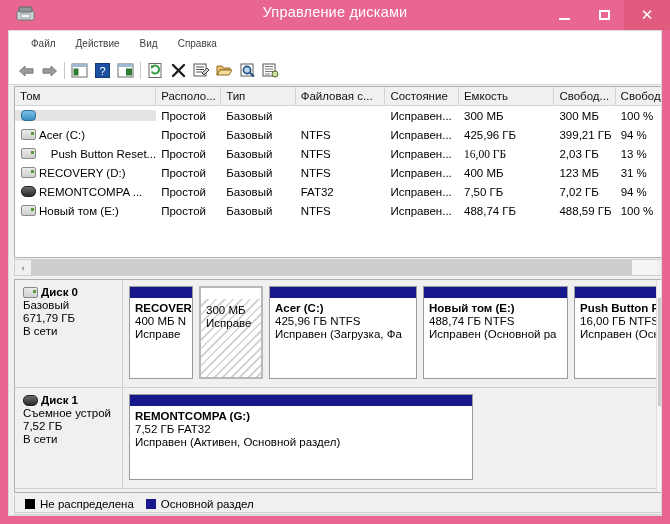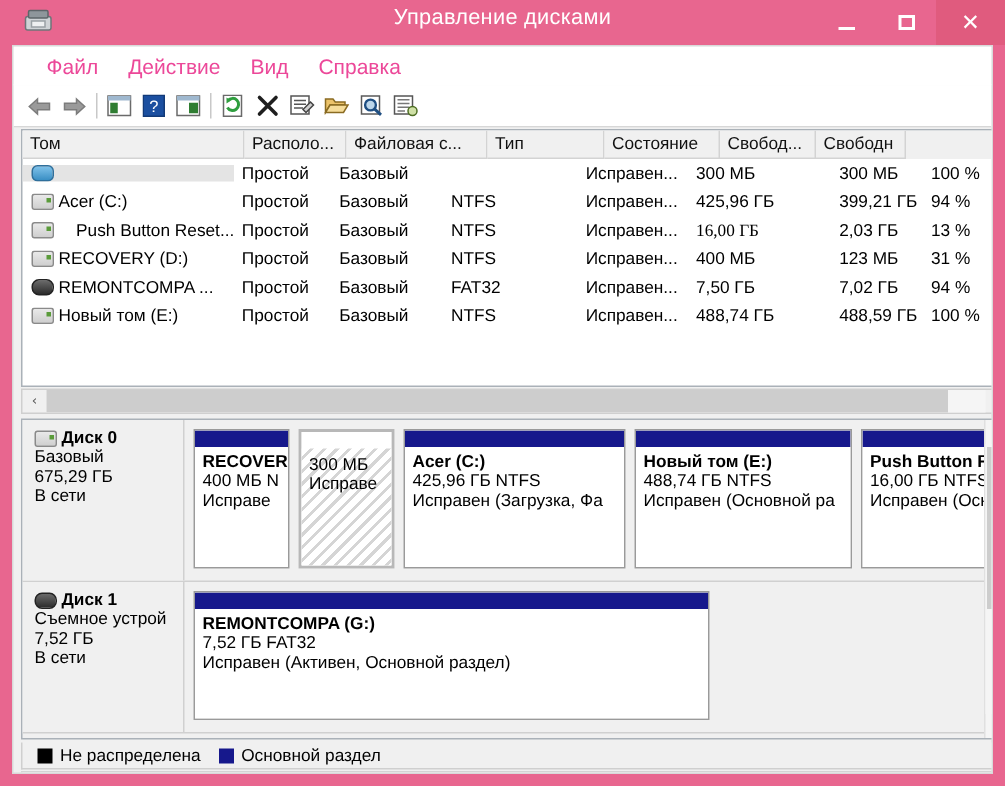--- a/index.html
+++ b/index.html
@@ -40,21 +40,21 @@
     position:relative;
     height:486px;
     background:#f0f0f0;
     border:1px solid #d9d9d9;
     box-sizing:border-box;
     overflow:hidden;
   }
   
   #menubar{height:25px;background:#ffffff;display:flex;align-items:center;padding-left:12px;
            border-bottom:1px solid #ffffff;}
-  #menubar .mi{font-size:14px;color:#ec4899;padding:2px 10px;}
+  #menubar .mi{font-size:10px;color:#404040;padding:2px 10px;}
   
   #toolbar{height:27px;background:#ffffff;display:flex;align-items:center;padding-left:6px;
            border-bottom:1px solid #d7d7d7;}
   .tbtn{width:23px;height:22px;display:flex;align-items:center;justify-content:center;}
   .tsep{width:1px;height:17px;background:#c8c8c8;margin:0 3px;}
 
   
   #volpane{position:absolute;left:5px;top:55px;width:660px;height:172px;
            background:#ffffff;border:1px solid #aab1b8;box-sizing:border-box;overflow:hidden;}
   .hdrrow{display:flex;height:19px;background:#f0f0f0;}
@@ -235,23 +235,24 @@
             <path d="M3 3.5h8M3 6h8M3 8.5h8M3 11h5" stroke="#777"></path>
             <circle cx="13" cy="11" r="3" fill="#cfe0a6" stroke="#4d6d23"></circle>
           </svg>
       </div>
     </div>
 
     <div id="volpane">
       <div class="hdrrow" id="volHeader">
           <div class="hcell" style="width: 148px;">Том</div>
           <div class="hcell" style="width: 68px;">Располо...</div>
+          <div class="hcell" style="width: 78px;">Тип</div>
           <div class="hcell" style="width: 94px;">Файловая с...</div>
-          <div class="hcell" style="width: 78px;">Тип</div>
           <div class="hcell" style="width: 77px;">Состояние</div>
+          <div class="hcell" style="width: 100px;">Емкость</div>
           <div class="hcell" style="width: 64px;">Свобод...</div>
           <div class="hcell" style="width: 60px;">Свободн</div>
         </div>
       <div id="volBody">
           <div class="vrow">
             <div class="vcell name sel" style="width: 148px;">
               <span class="dicon blue"></span>
               <span></span>
             </div>
             <div class="vcell" style="width: 68px;">Простой</div>
@@ -340,21 +341,21 @@
 
     <div id="graphpane">
       <div id="graphinner">
           <div class="diskrow" style="height: 107px;">
             <div class="diskinfo">
               <div class="dtitle">
                 <span class="dicon hd"></span>
                 <span>Диск 0</span>
               </div>
               <div class="dline">Базовый</div>
-              <div class="dline">675,29 ГБ</div>
+              <div class="dline">671,79 ГБ</div>
               <div class="dline">В сети</div>
             </div>
             <div class="parts">
               <div class="part" style="width: 64px; flex: 0 0 64px;">
                 <div class="bar"></div>
                 <div class="body">
                   <div class="l1">RECOVER</div>
                   <div class="l2">400 МБ N</div>
                   <div class="l3">Исправе</div>
                 </div>

